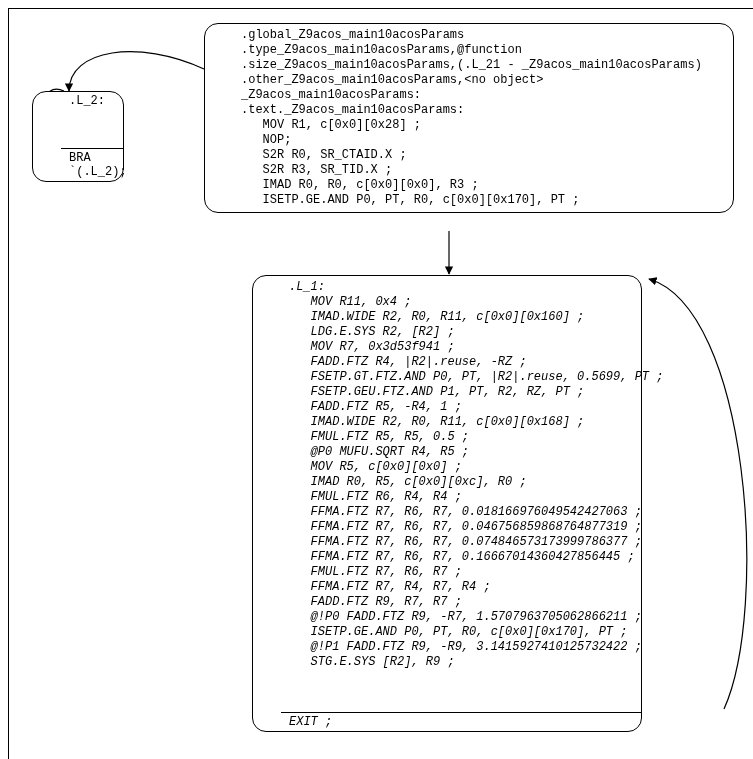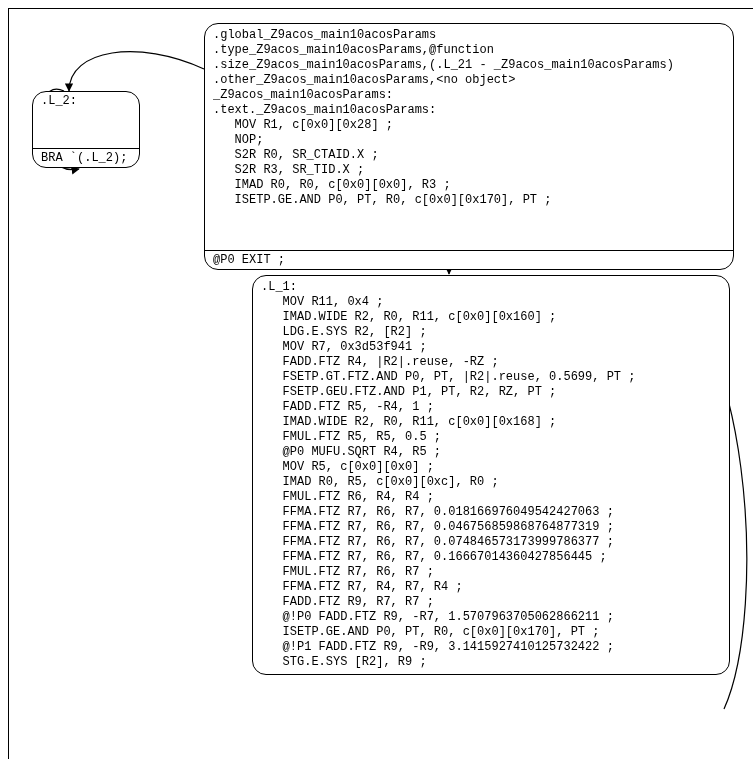--- a/index.html
+++ b/index.html
@@ -17,21 +17,21 @@
     border: 1px solid #000;
     margin: 8px;
     box-sizing: border-box;
   }
   .node {
     position: absolute;
     border: 1px solid #000;
     background: #fff;
     box-sizing: border-box;
   }
-  .rounded { border-radius: 14px; }
+  .rounded { border-radius: 14px; padding-left: 28px; }
   .section {
     border-top: 1px solid #000;
     padding: 2px 8px;
     margin-top: 38px;
   }
   .section:first-child { border-top: none; }
   .codeblock {
     white-space: pre;
     padding: 4px 8px;
     line-height: 1.25;
@@ -58,42 +58,41 @@
 
     <path d="M 440 222 L 440 265" fill="none" stroke="#000" stroke-width="1.2" marker-end="url(#arrow)"></path>
 
     <path d="M 55 82 C 20 65, 20 170, 70 160" fill="none" stroke="#000" stroke-width="1.2" marker-end="url(#arrow)"></path>
 
     <path d="M 195 60 C 130 30, 60 40, 60 82" fill="none" stroke="#000" stroke-width="1.2" marker-end="url(#arrow)"></path>
 
     <path d="M 715 700 C 760 600, 740 300, 640 270" fill="none" stroke="#000" stroke-width="1.2" marker-end="url(#arrow)"></path>
   </svg>
 
-  <div class="node rounded" style="left:23px; top:82px; width:108px;">
+  <div class="node rounded" style="left:23px; top:82px; width:92px;">
     <div class="label">.L_2:</div>
     <div class="section label">BRA `(.L_2);</div>
   </div>
 
   <div class="node rounded" style="left:195px; top:14px; width:530px;">
     <div class="codeblock">.global_Z9acos_main10acosParams
 .type_Z9acos_main10acosParams,@function
 .size_Z9acos_main10acosParams,(.L_21 - _Z9acos_main10acosParams)
 .other_Z9acos_main10acosParams,&lt;no object&gt;
 _Z9acos_main10acosParams:
 .text._Z9acos_main10acosParams:
    MOV R1, c[0x0][0x28] ;
    NOP;
    S2R R0, SR_CTAID.X ;
    S2R R3, SR_TID.X ;
    IMAD R0, R0, c[0x0][0x0], R3 ;
    ISETP.GE.AND P0, PT, R0, c[0x0][0x170], PT ;</div>
-    <div class="section label">@P0 EXIT ;</div>
   </div>
 
-  <div class="node rounded" style="left:243px; top:266px; width:478px;">
+  <div class="node rounded" style="left:243px; top:266px; width:390px;font-style:italic;">
     <div class="codeblock">.L_1:
    MOV R11, 0x4 ;
    IMAD.WIDE R2, R0, R11, c[0x0][0x160] ;
    LDG.E.SYS R2, [R2] ;
    MOV R7, 0x3d53f941 ;
    FADD.FTZ R4, |R2|.reuse, -RZ ;
    FSETP.GT.FTZ.AND P0, PT, |R2|.reuse, 0.5699, PT ;
    FSETP.GEU.FTZ.AND P1, PT, R2, RZ, PT ;
    FADD.FTZ R5, -R4, 1 ;
    IMAD.WIDE R2, R0, R11, c[0x0][0x168] ;
@@ -106,15 +105,16 @@
    FFMA.FTZ R7, R6, R7, 0.046756859868764877319 ;
    FFMA.FTZ R7, R6, R7, 0.074846573173999786377 ;
    FFMA.FTZ R7, R6, R7, 0.16667014360427856445 ;
    FMUL.FTZ R7, R6, R7 ;
    FFMA.FTZ R7, R4, R7, R4 ;
    FADD.FTZ R9, R7, R7 ;
    @!P0 FADD.FTZ R9, -R7, 1.5707963705062866211 ;
    ISETP.GE.AND P0, PT, R0, c[0x0][0x170], PT ;
    @!P1 FADD.FTZ R9, -R9, 3.1415927410125732422 ;
    STG.E.SYS [R2], R9 ;</div>
+    <div class="section label">EXIT ;</div>
   </div>
 
 </div>
 
 </body></html>

